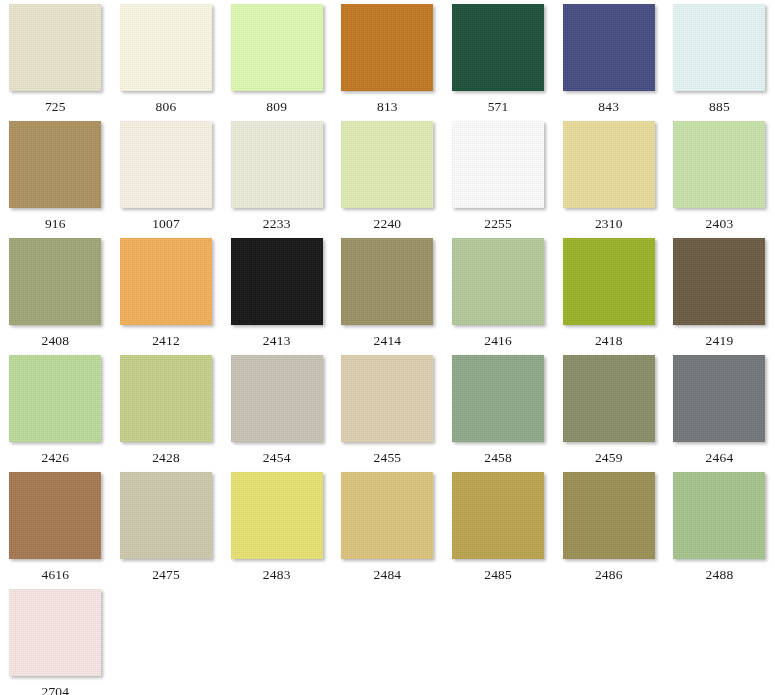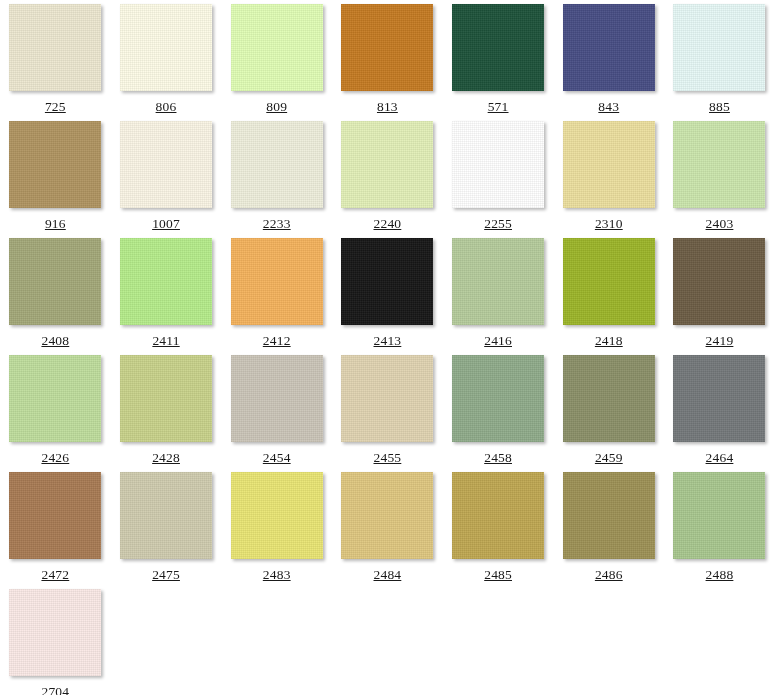--- a/index.html
+++ b/index.html
@@ -46,21 +46,20 @@
     pointer-events: none;
   }
   .swatch-label {
     margin-top: 8px;
     font-size: 13.5px;
     line-height: 15px;
     color: #1a1a1a;
     letter-spacing: 0.2px;
     text-align: left;
     font-family: "Liberation Serif", serif;
-    text-decoration: underline;
   }
 </style>
 </head>
 <body style="background-color: rgb(255, 255, 255);">
 
 <div id="swatch-grid">
     <div class="swatch-cell">
       <div class="swatch-chip" style="background-color: rgb(236, 231, 207);"></div>
       <div class="swatch-label">725</div>
     </div>
@@ -114,32 +113,32 @@
     </div>
     <div class="swatch-cell">
       <div class="swatch-chip" style="background-color: rgb(203, 230, 172);"></div>
       <div class="swatch-label">2403</div>
     </div>
     <div class="swatch-cell">
       <div class="swatch-chip" style="background-color: rgb(163, 168, 120);"></div>
       <div class="swatch-label">2408</div>
     </div>
     <div class="swatch-cell">
-      <div class="swatch-chip" style="background-color: rgb(181, 236, 138);"></div>
-      <div class="swatch-label">2411</div>
-    </div>
-    <div class="swatch-cell">
       <div class="swatch-chip" style="background-color: rgb(245, 178, 91);"></div>
       <div class="swatch-label">2412</div>
     </div>
     <div class="swatch-cell">
       <div class="swatch-chip" style="background-color: rgb(22, 22, 22);"></div>
       <div class="swatch-label">2413</div>
     </div>
     <div class="swatch-cell">
+      <div class="swatch-chip" style="background-color: rgb(156, 148, 102);"></div>
+      <div class="swatch-label">2414</div>
+    </div>
+    <div class="swatch-cell">
       <div class="swatch-chip" style="background-color: rgb(181, 203, 155);"></div>
       <div class="swatch-label">2416</div>
     </div>
     <div class="swatch-cell">
       <div class="swatch-chip" style="background-color: rgb(156, 181, 40);"></div>
       <div class="swatch-label">2418</div>
     </div>
     <div class="swatch-cell">
       <div class="swatch-chip" style="background-color: rgb(108, 92, 68);"></div>
       <div class="swatch-label">2419</div>
@@ -167,21 +166,21 @@
     <div class="swatch-cell">
       <div class="swatch-chip" style="background-color: rgb(139, 144, 104);"></div>
       <div class="swatch-label">2459</div>
     </div>
     <div class="swatch-cell">
       <div class="swatch-chip" style="background-color: rgb(116, 120, 122);"></div>
       <div class="swatch-label">2464</div>
     </div>
     <div class="swatch-cell">
       <div class="swatch-chip" style="background-color: rgb(168, 122, 83);"></div>
-      <div class="swatch-label">2472</div>
+      <div class="swatch-label">4616</div>
     </div>
     <div class="swatch-cell">
       <div class="swatch-chip" style="background-color: rgb(207, 203, 174);"></div>
       <div class="swatch-label">2475</div>
     </div>
     <div class="swatch-cell">
       <div class="swatch-chip" style="background-color: rgb(233, 229, 115);"></div>
       <div class="swatch-label">2483</div>
     </div>
     <div class="swatch-cell">

